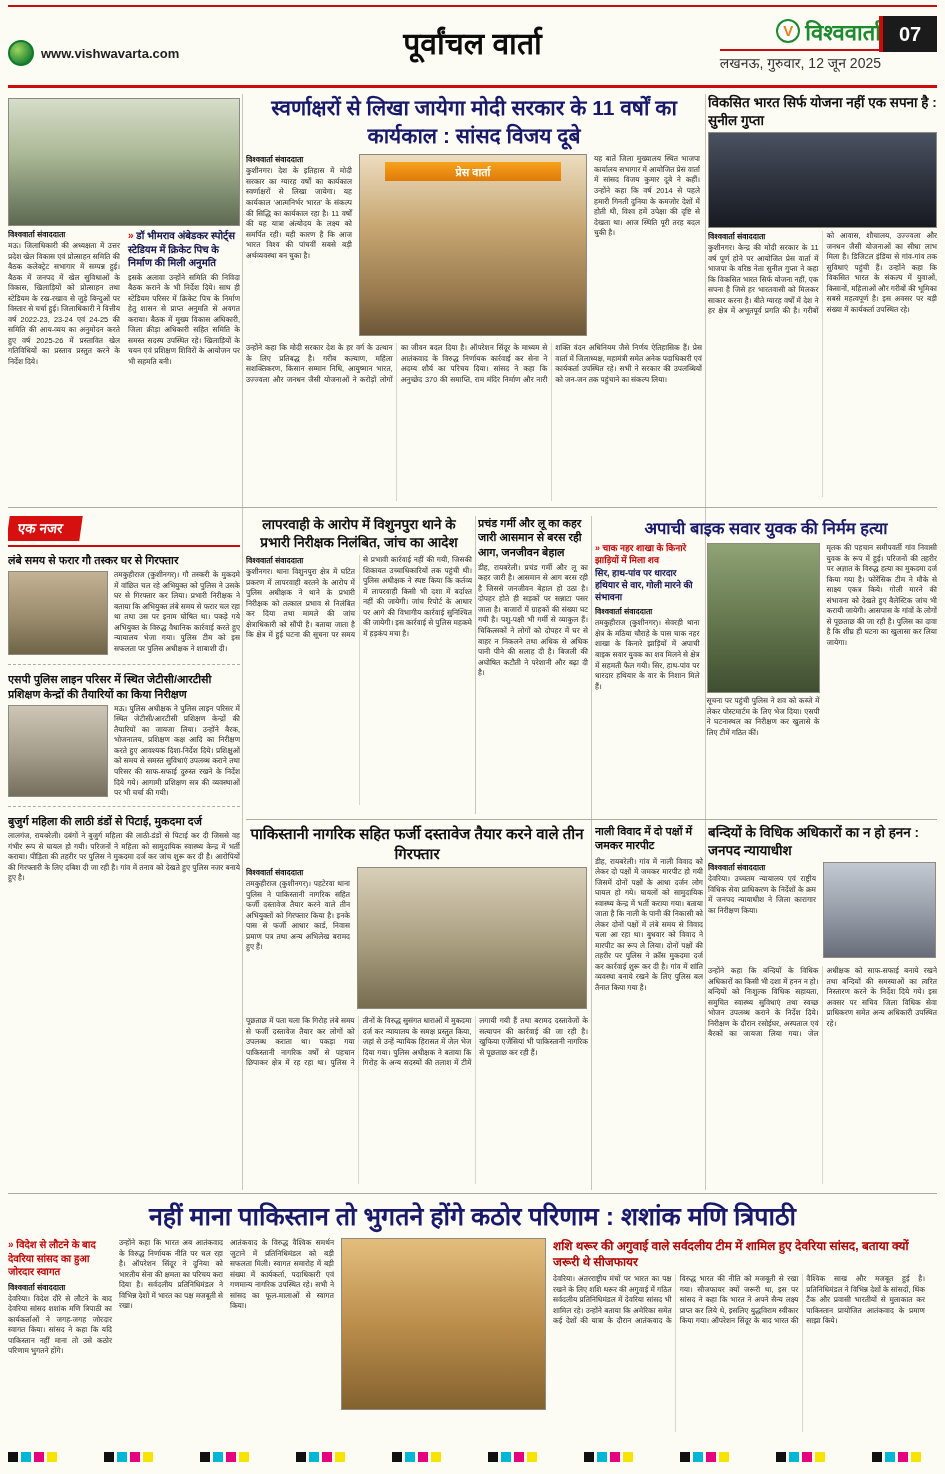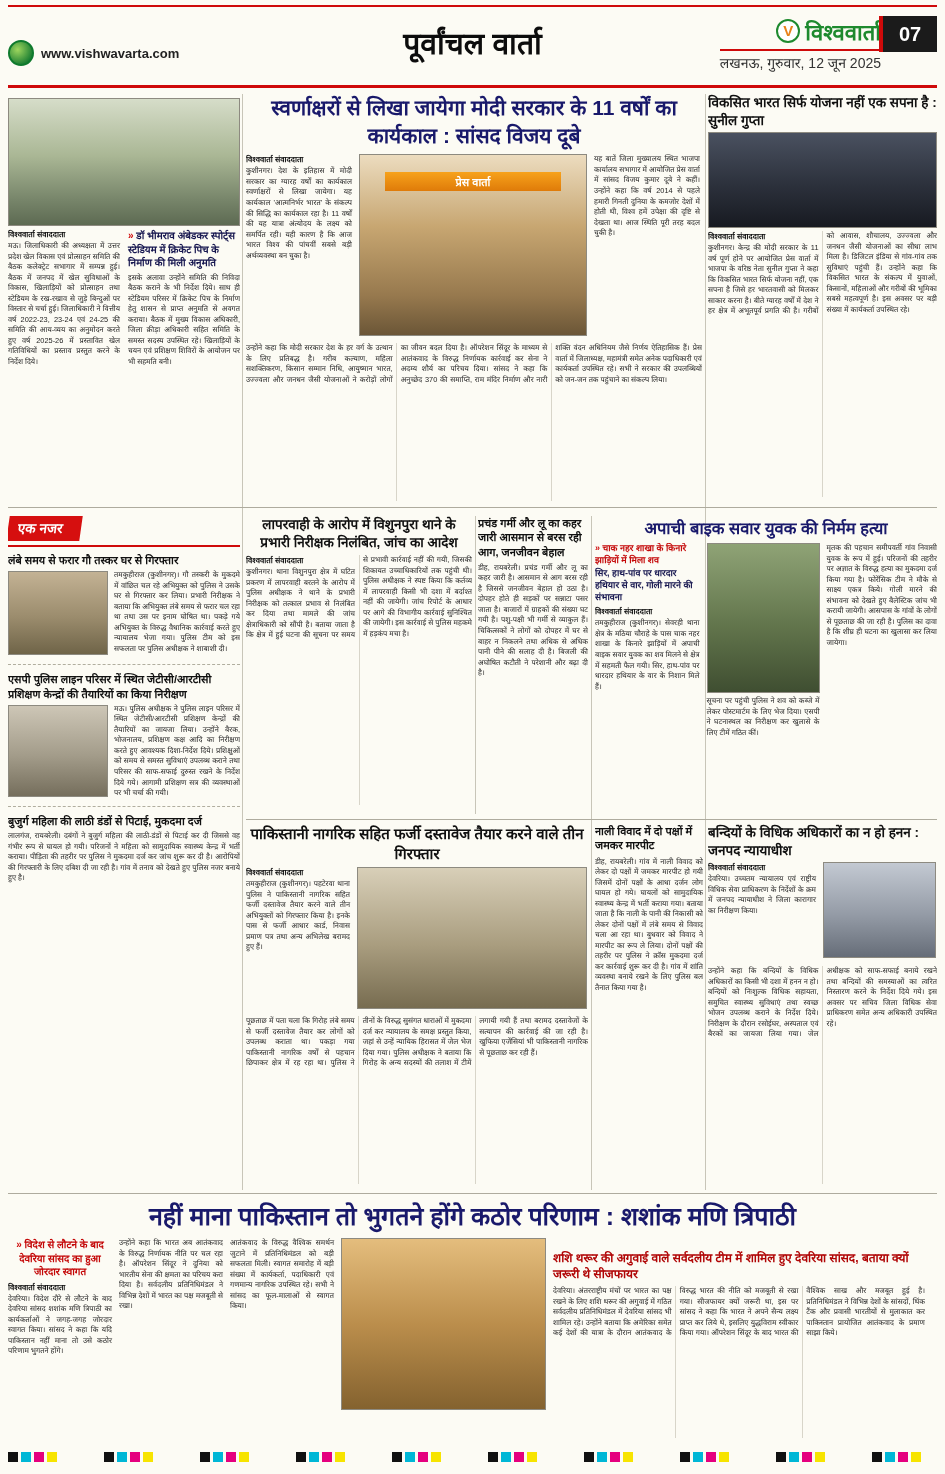--- a/index.html
+++ b/index.html
@@ -29,33 +29,33 @@
   
   .body-txt { font-size:7.4px; line-height:1.42; text-align:justify; color:#242424; }
   .byline { font-size:7.8px; font-weight:bold; color:#111; margin-bottom:2px; }
   .hl-md { font-size:13.5px; font-weight:bold; line-height:1.3; color:#101010; }
   .hl-sm { font-size:11px; font-weight:bold; line-height:1.3; color:#101010; }
   .cols2 { column-count:2; column-gap:8px; column-rule:1px solid #d8d5c9; }
   .cols3 { column-count:3; column-gap:8px; column-rule:1px solid #d8d5c9; }
   .clip { overflow:hidden; }
   .subhead { font-size:10px; font-weight:bold; line-height:1.35; color:#16164f; margin-bottom:3px; }
   .guill::before { content:"» "; color:#cf0a0a; font-weight:bold; }
-  .red-sub { color:#c40808;text-align:center; }
+  .red-sub { color:#c40808; }
 
   
   .vrule { position:absolute; width:1px; background:#c8c5b8; }
   .hrule { position:absolute; height:1px; background:#aeab9e; }
 
   
   .ph { border:1px solid #8d8a80; }
   .ph-meeting   { width:100%; height:128px; margin:4px 0 3px;
                   background:linear-gradient(180deg,#d6ddc9 0%,#aab795 45%,#77856a 80%,#5d6a52 100%); }
   .ph-press     { width:228px; height:182px; position:relative;
                   background:linear-gradient(180deg,#ecdcbf 0%,#c7a671 40%,#97794e 78%,#6b5637 100%); }
-  .ph-banner    { position:absolute; top:17px; left:11%; right:11%; padding:2px 8px; text-align:center;
+  .ph-banner    { position:absolute; top:7px; left:11%; right:11%; padding:2px 8px; text-align:center;
                   background:linear-gradient(#f7a21b,#df7b09); color:#fff; font-size:11px; font-weight:bold; }
   .ph-speech    { width:100%; height:96px; margin:3px 0;
                   background:linear-gradient(180deg,#4a5160 0%,#2c313c 55%,#171a21 100%); }
   .ph-smuggler  { float:left; width:100px; height:84px; margin:1px 6px 2px 0;
                   background:linear-gradient(180deg,#c3b294 0%,#9b8c6d 55%,#6f6448 100%); }
   .ph-inspect   { float:left; width:100px; height:92px; margin:1px 6px 2px 0;
                   background:linear-gradient(180deg,#cdc6b6 0%,#a39c8a 55%,#756e5c 100%); }
   .ph-victim    { width:113px; height:150px;
                   background:linear-gradient(180deg,#8fa376 0%,#62754c 55%,#3f4e31 100%); }
   .ph-trio      { width:230px; height:142px;
@@ -97,21 +97,21 @@
   .a7-row { display:flex; gap:7px; height:144px; overflow:hidden; }
   .a7-col { width:104px; }
   .a7-bottom { margin-top:5px; height:168px; }
 
   .a9-row { display:flex; gap:7px; height:100px; overflow:hidden; margin:3px 0 4px; }
   .a9-col { width:108px; }
 
   .a10-head { font-size:25px; font-weight:bold; color:#19196b; text-align:center; margin-bottom:6px; }
   .a10-row { display:flex; gap:7px; height:200px; overflow:hidden; }
   .a10-c { width:104px; }
-  .a10-right { width:372px;margin-top:12px; }
+  .a10-right { width:372px; }
   .a10-red-head { font-size:12px; font-weight:bold; line-height:1.35; color:#b00505; margin-bottom:4px; }
 
   
   .ek-headrow { border-bottom:2px solid #cf0a0a; padding-bottom:4px; margin-bottom:6px; }
   .ek-label { display:inline-block; background:#d60f0f; color:#fff; font-size:13.5px; font-weight:bold;
               padding:3px 18px 4px 10px; transform:skewX(-8deg); }
   .ek-item { margin-bottom:6px; }
   .ek-item h3 { margin-bottom:3px; }
   .ek-sep { border-top:1px dashed #b1ae9f; margin:7px 0; }
 

